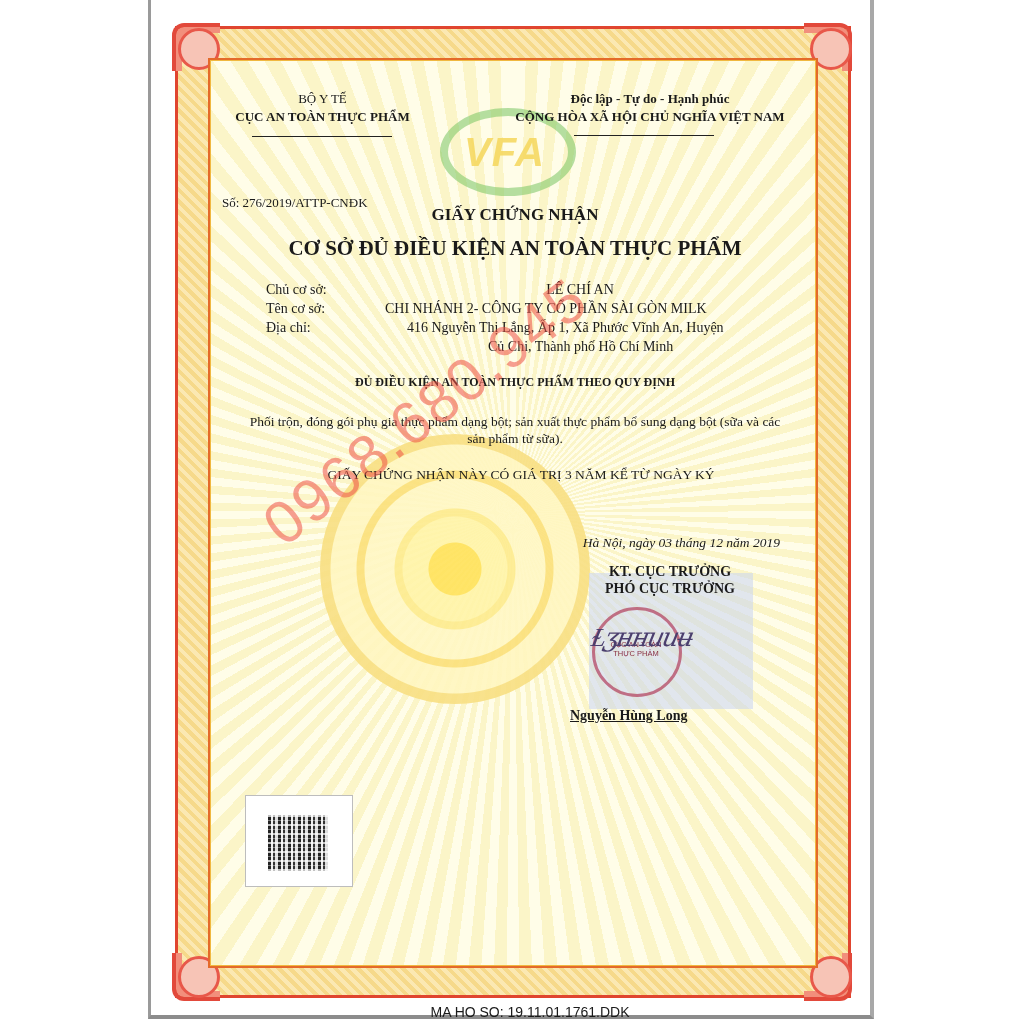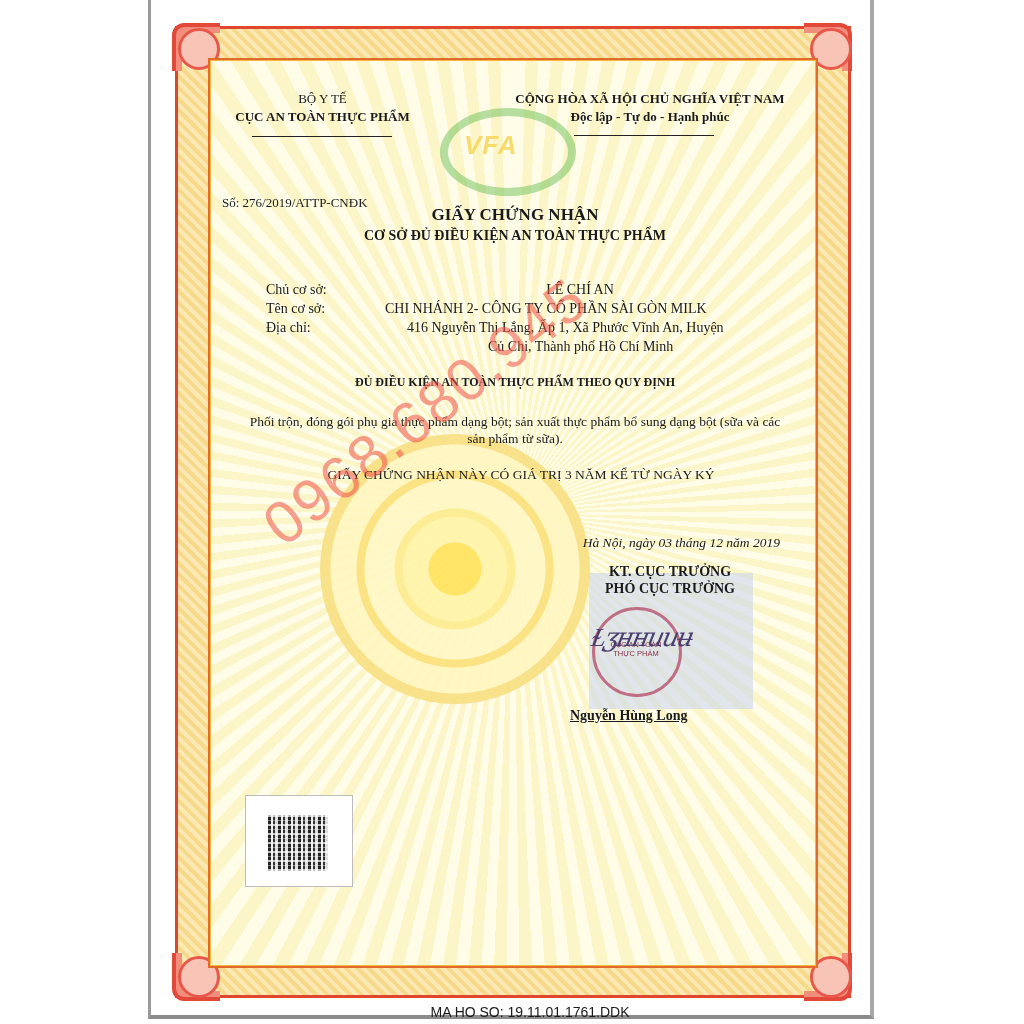--- a/index.html
+++ b/index.html
@@ -23,23 +23,23 @@
   .txt{position:absolute;white-space:nowrap;}
   .b{font-weight:bold;}
   .c{text-align:center;}
   .left-hdr{left:210px;width:225px;top:90px;font-size:13px;line-height:18px;}
   .left-hdr .l1{font-weight:normal;font-size:13px;}
   .left-hdr .l2{font-weight:bold;}
   .rule{position:absolute;height:1px;background:#222;}
   .so{left:222px;top:153px;font-size:13px;margin-top:42px;}
   .right-hdr{left:470px;width:360px;top:90px;font-size:13px;line-height:18px;}
   .vfa{position:absolute;left:440px;top:108px;width:136px;height:88px;border-radius:50%;border:8px solid rgba(121,196,98,.55);box-sizing:border-box;}
-  .vfa span{position:absolute;left:16px;top:14px;font-family:"Liberation Sans","DejaVu Sans",sans-serif;font-weight:bold;font-style:italic;font-size:26px;color:rgba(244,214,90,.85);letter-spacing:1px;}
+  .vfa span{position:absolute;left:16px;top:14px;font-family:"Liberation Sans","DejaVu Sans",sans-serif;font-weight:bold;font-style:italic;font-size:40px;color:rgba(244,214,90,.85);letter-spacing:1px;}
   .title1{left:210px;width:610px;top:205px;font-size:17px;}
-  .title2{left:210px;width:610px;top:228px;font-size:14px;}
+  .title2{left:210px;width:610px;top:236px;font-size:21px;}
   .lbl{left:266px;font-size:14px;}
   .val{font-size:14px;}
   .req{left:210px;width:610px;top:375px;font-size:12px;}
   .scope{left:210px;width:610px;top:413px;font-size:13.5px;line-height:17px;white-space:normal;}
   .valid{left:210px;width:610px;top:467px;font-size:13.5px;padding-left:6px;}
   .date{left:540px;width:240px;top:535px;font-size:13.5px;font-style:italic;text-align:right;}
   .sig-title{left:570px;width:200px;top:563px;font-size:14px;line-height:17px;text-align:center;}
   .sig-box{position:absolute;left:589px;top:573px;width:164px;height:136px;background:rgba(200,212,240,.55);}
   .stamp{position:absolute;left:592px;top:607px;width:90px;height:90px;border-radius:50%;border:3px solid rgba(176,60,90,.7);box-sizing:border-box;}
   .stamp-text{position:absolute;left:600px;top:640px;width:72px;font-size:7.5px;color:#8a3045;text-align:center;line-height:9px;font-family:"Liberation Sans",sans-serif;}
@@ -91,22 +91,22 @@
   </div>
 
 <div class="txt left-hdr c">
   <div class="l1">BỘ Y TẾ</div>
   <div class="l2">CỤC AN TOÀN THỰC PHẨM</div>
 </div>
 <div class="rule" style="left:252px;top:136px;width:140px;"></div>
 <div class="txt so">Số: 276/2019/ATTP-CNĐK</div>
 
 <div class="txt right-hdr c">
+  <div class="b">Độc lập - Tự do - Hạnh phúc</div>
   <div class="b">CỘNG HÒA XÃ HỘI CHỦ NGHĨA VIỆT NAM</div>
-  <div class="b">Độc lập - Tự do - Hạnh phúc</div>
 </div>
 <div class="rule" style="left:574px;top:135px;width:140px;"></div>
 
 <div class="txt title1 c b">GIẤY CHỨNG NHẬN</div>
 <div class="txt title2 c b">CƠ SỞ ĐỦ ĐIỀU KIỆN AN TOÀN THỰC PHẨM</div>
 
 <div class="txt lbl" style="top:282px;">Chủ cơ sở:</div>
 <div class="txt val c" style="left:385px;width:390px;top:282px;">LÊ CHÍ AN</div>
 <div class="txt lbl" style="top:301px;">Tên cơ sở:</div>
 <div class="txt val" style="left:385px;top:301px;">CHI NHÁNH 2- CÔNG TY CỔ PHẦN SÀI GÒN MILK</div>

